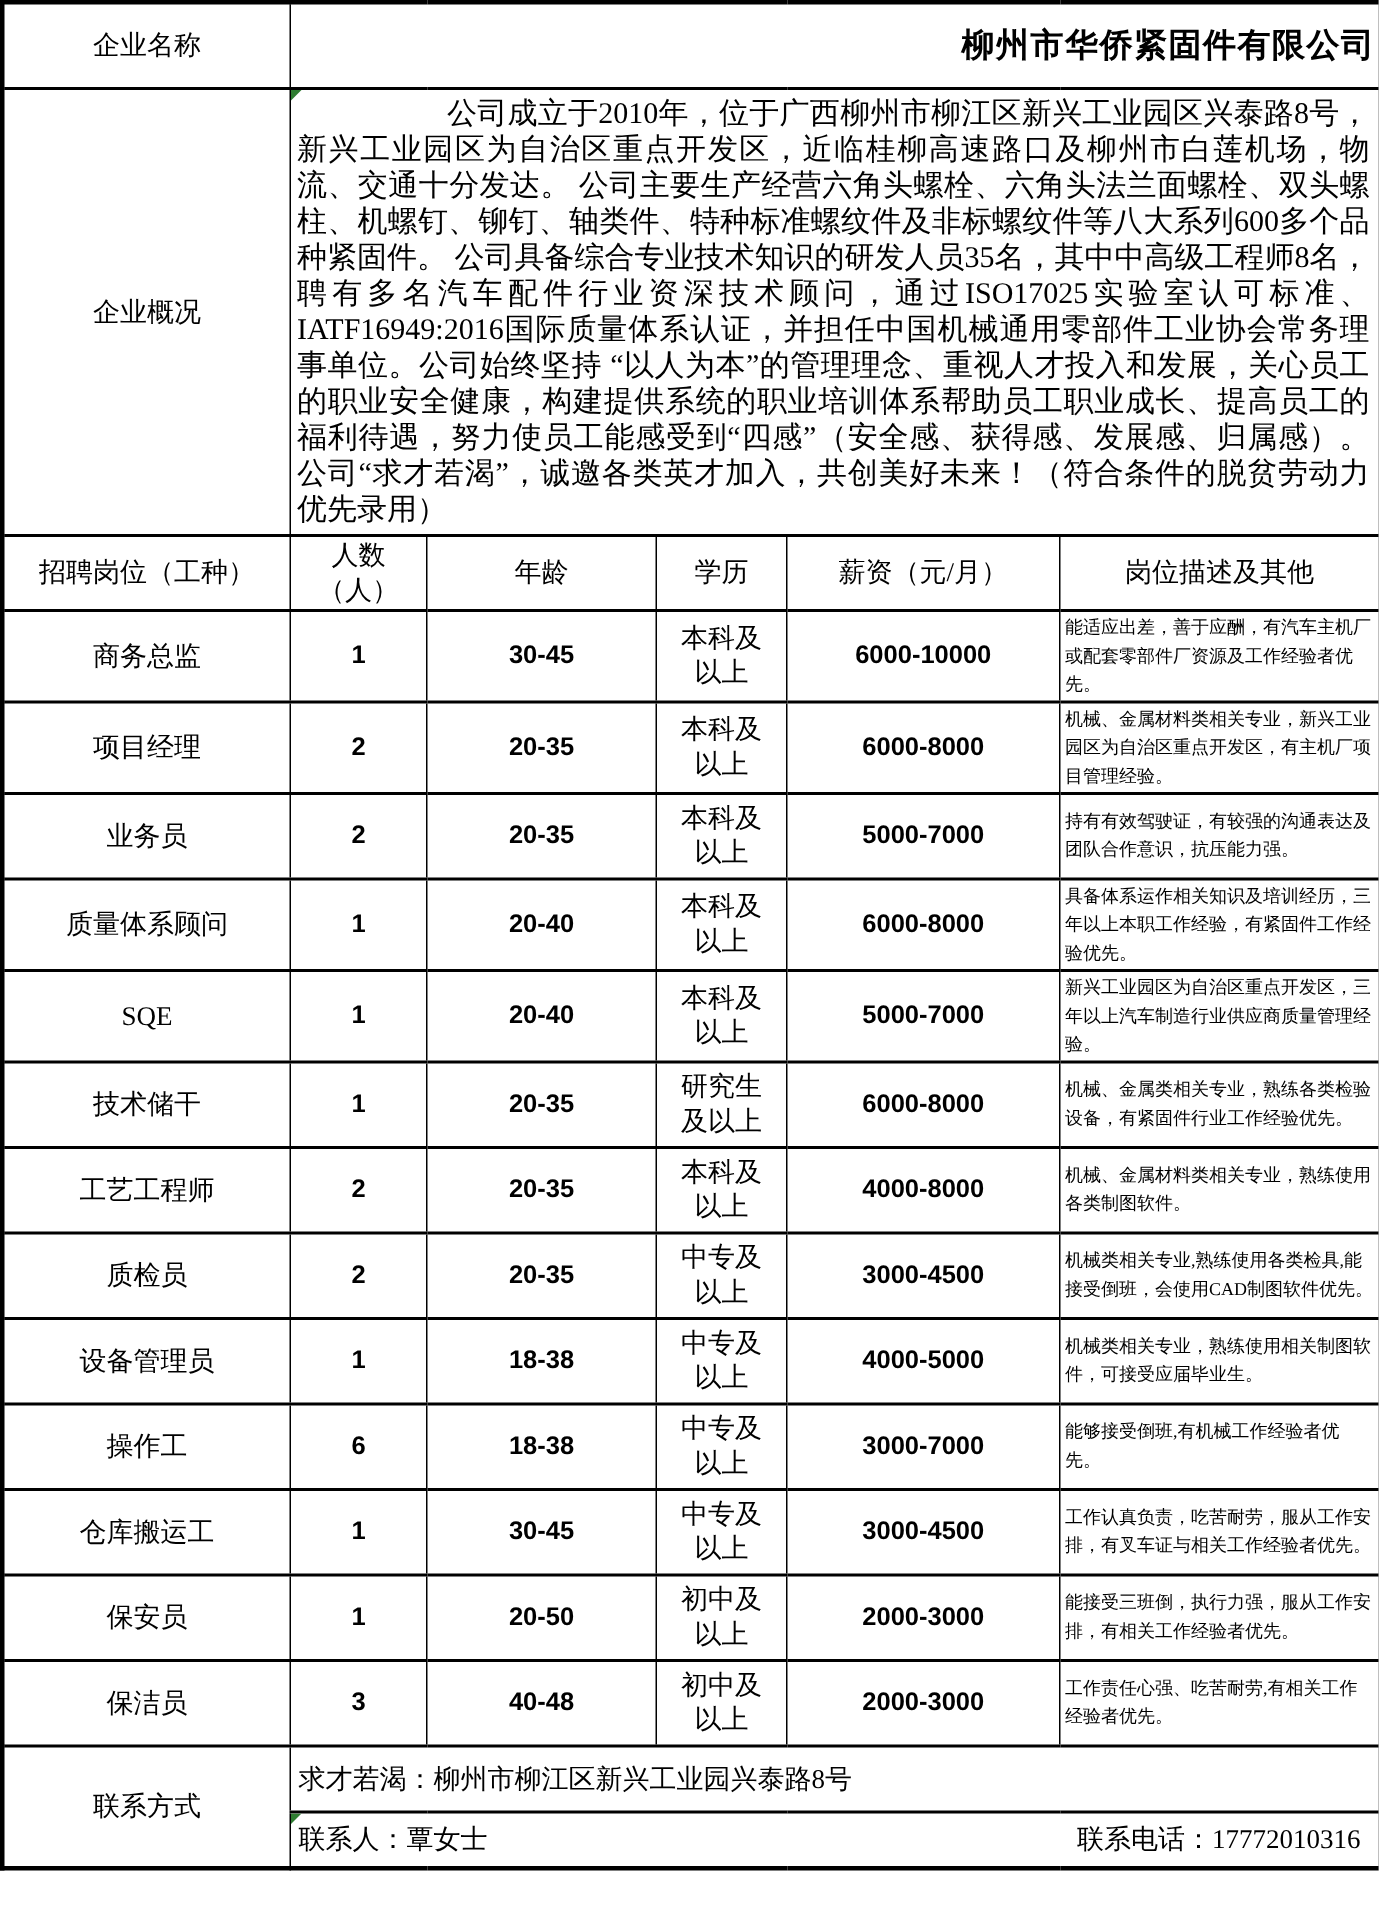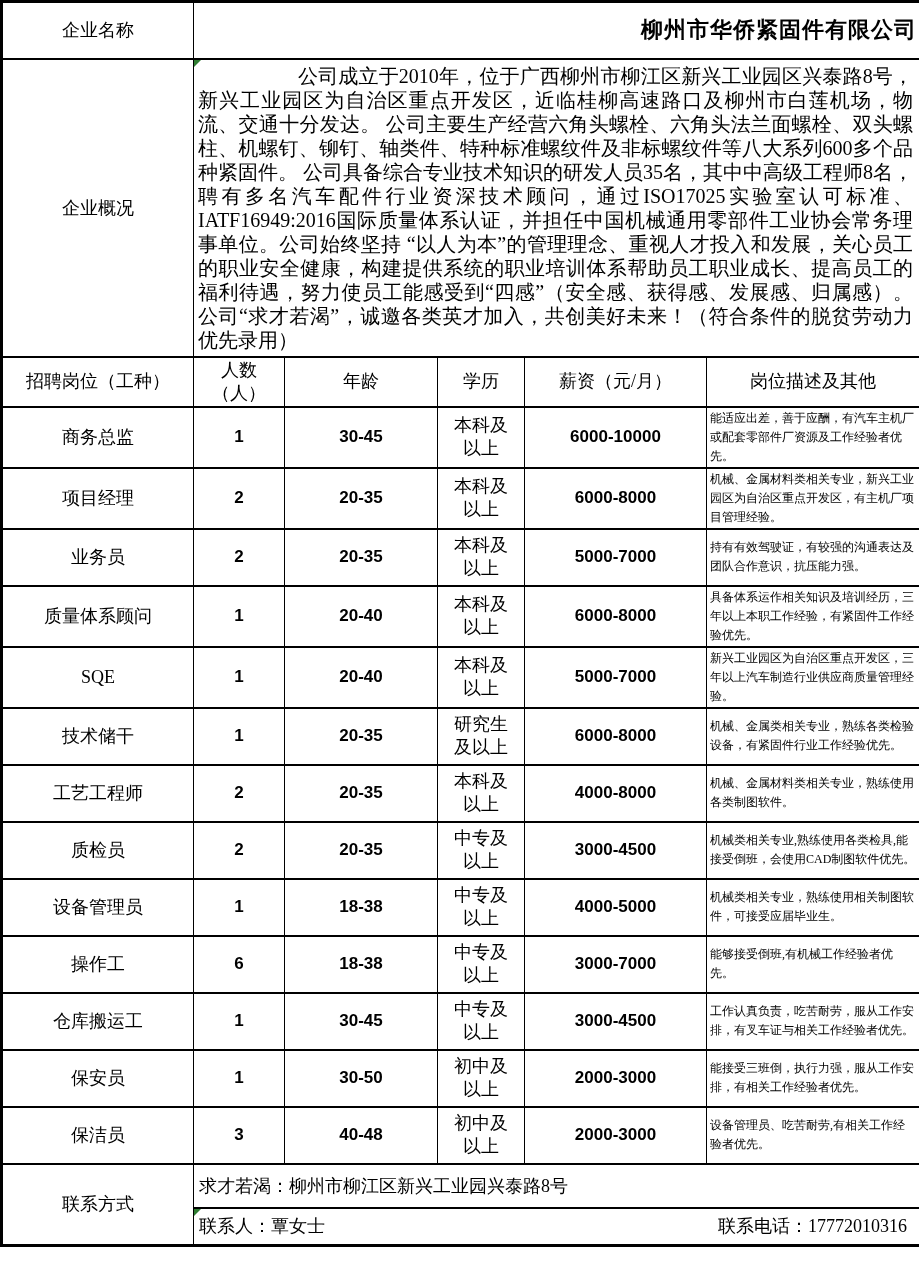--- a/index.html
+++ b/index.html
@@ -193,34 +193,34 @@
           <td class="c-count">1</td>
           <td class="c-age">30-45</td>
           <td class="c-edu">中专及
 以上</td>
           <td class="c-salary">3000-4500</td>
           <td class="c-desc">工作认真负责，吃苦耐劳，服从工作安排，有叉车证与相关工作经验者优先。</td>
         </tr>
         <tr class="job">
           <td class="c-title">保安员</td>
           <td class="c-count">1</td>
-          <td class="c-age">30-50</td>
+          <td class="c-age">20-50</td>
           <td class="c-edu">初中及
 以上</td>
           <td class="c-salary">2000-3000</td>
           <td class="c-desc">能接受三班倒，执行力强，服从工作安排，有相关工作经验者优先。</td>
         </tr>
         <tr class="job">
           <td class="c-title">保洁员</td>
           <td class="c-count">3</td>
           <td class="c-age">40-48</td>
           <td class="c-edu">初中及
 以上</td>
           <td class="c-salary">2000-3000</td>
-          <td class="c-desc">设备管理员、吃苦耐劳,有相关工作经验者优先。</td>
+          <td class="c-desc">工作责任心强、吃苦耐劳,有相关工作经验者优先。</td>
         </tr>
       </tbody>
     <tbody>
 
       <tr class="r-addr">
         <td class="lbl" rowspan="2">联系方式</td>
         <td class="addr" colspan="5">求才若渴：柳州市柳江区新兴工业园兴泰路8号</td>
       </tr>
       <tr class="r-person">
         <td class="person-cell" colspan="5">

